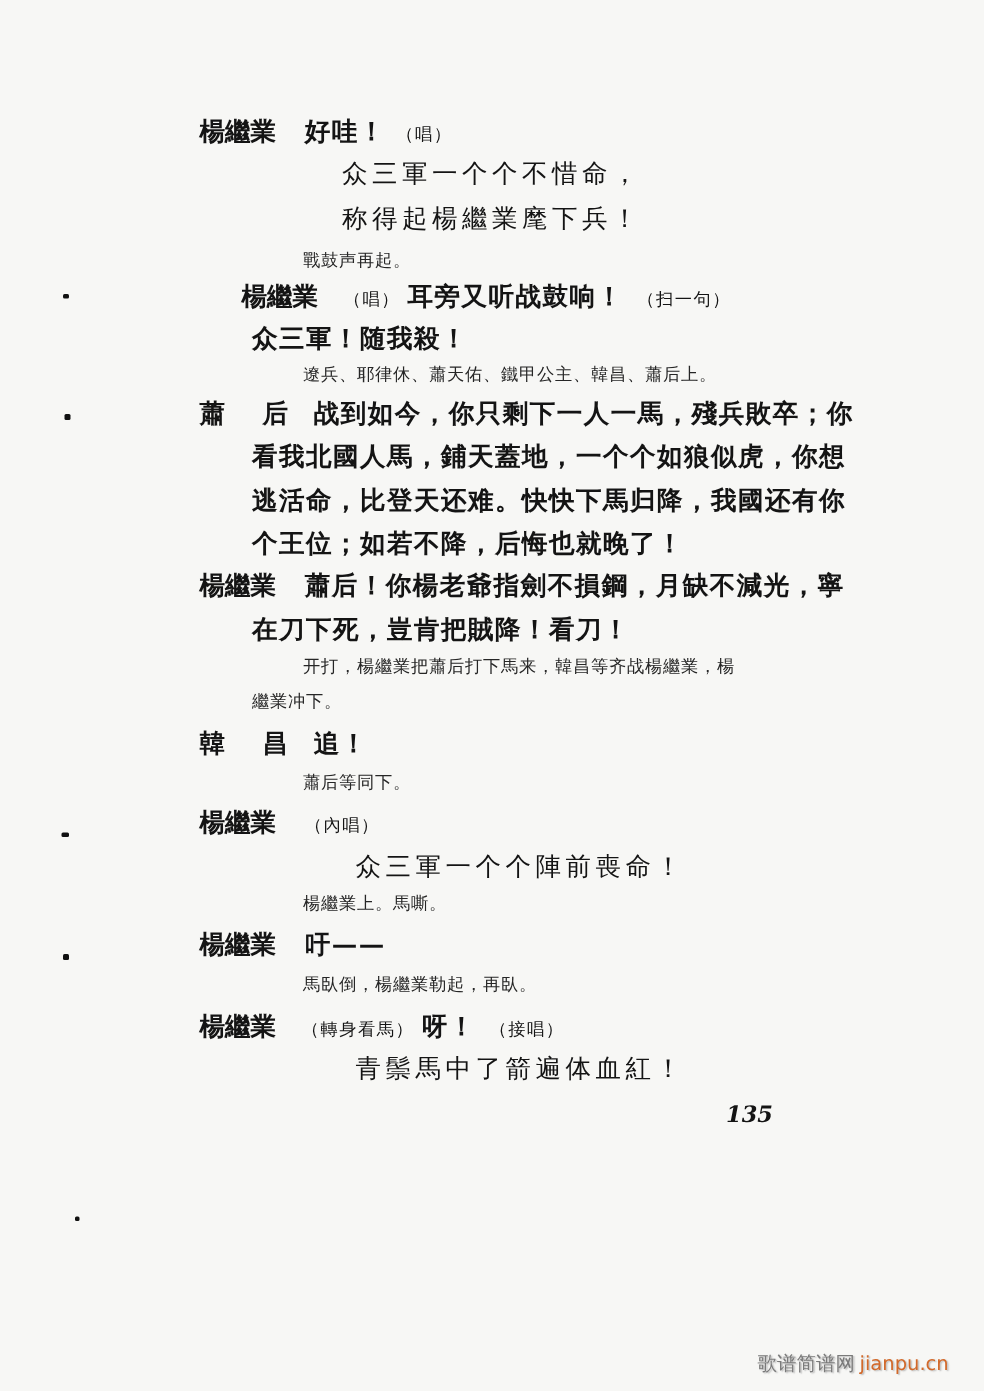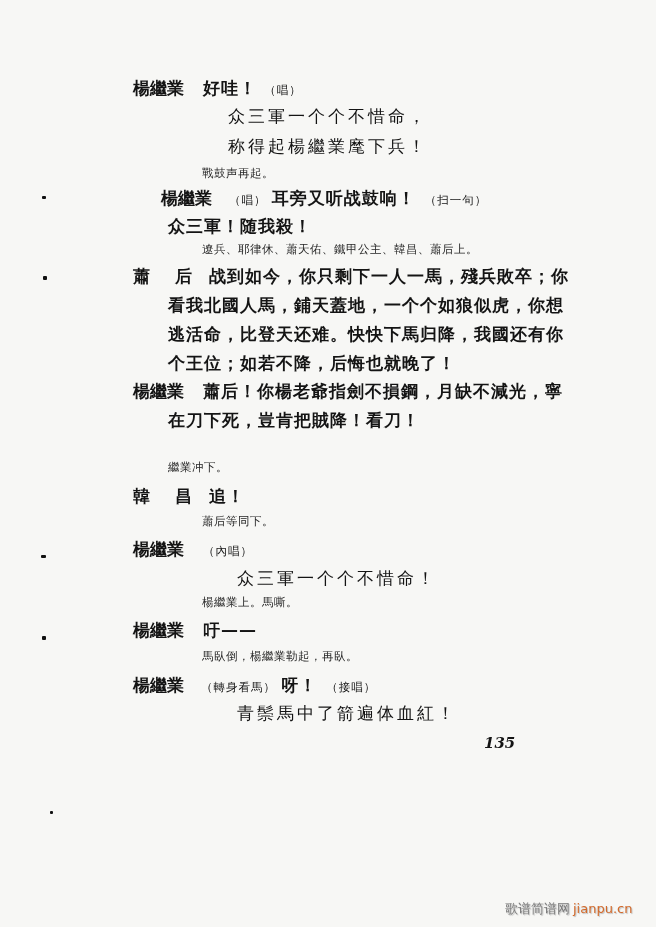--- a/index.html
+++ b/index.html
@@ -112,35 +112,36 @@
   <div class="ln dialog" style="left:168px; top:297px;">看我北國人馬，鋪天蓋地，一个个如狼似虎，你想</div>
   <div class="ln dialog" style="left:168px; top:326px;">逃活命，比登天还难。快快下馬归降，我國还有你</div>
   <div class="ln dialog" style="left:168px; top:355px;">个王位；如若不降，后悔也就晚了！</div>
 
   <div class="ln" style="left:133px; top:383px;">
     <span class="speaker">楊繼業</span>
     <span class="dialog" style="margin-left:14px;">蕭后！你楊老爺指劍不損鋼，月缺不減光，寧</span>
   </div>
   <div class="ln dialog" style="left:168px; top:412px;">在刀下死，豈肯把賊降！看刀！</div>
 
+  <div class="ln dir" style="left:202px; top:439px;">开打，楊繼業把蕭后打下馬来，韓昌等齐战楊繼業，楊</div>
   <div class="ln dir" style="left:168px; top:462px;">繼業冲下。</div>
 
   <div class="ln" style="left:133px; top:488px;">
     <span class="speaker" style="letter-spacing:4px;">韓　昌</span>
     <span class="dialog" style="margin-left:8px;">追！</span>
   </div>
 
   <div class="ln dir" style="left:202px; top:516px;">蕭后等同下。</div>
 
   <div class="ln" style="left:133px; top:541px;">
     <span class="speaker">楊繼業</span>
     <span class="paren" style="margin-left:14px;">（內唱）</span>
   </div>
 
-  <div class="ln verse" style="left:237px; top:570px;">众三軍一个个不惜命！</div>
+  <div class="ln verse" style="left:237px; top:570px;">众三軍一个个陣前喪命！</div>
 
   <div class="ln dir" style="left:202px; top:597px;">楊繼業上。馬嘶。</div>
 
   <div class="ln" style="left:133px; top:622px;">
     <span class="speaker">楊繼業</span>
     <span class="dialog" style="margin-left:14px;">吁——</span>
   </div>
 
   <div class="ln dir" style="left:202px; top:651px;">馬臥倒，楊繼業勒起，再臥。</div>
 

